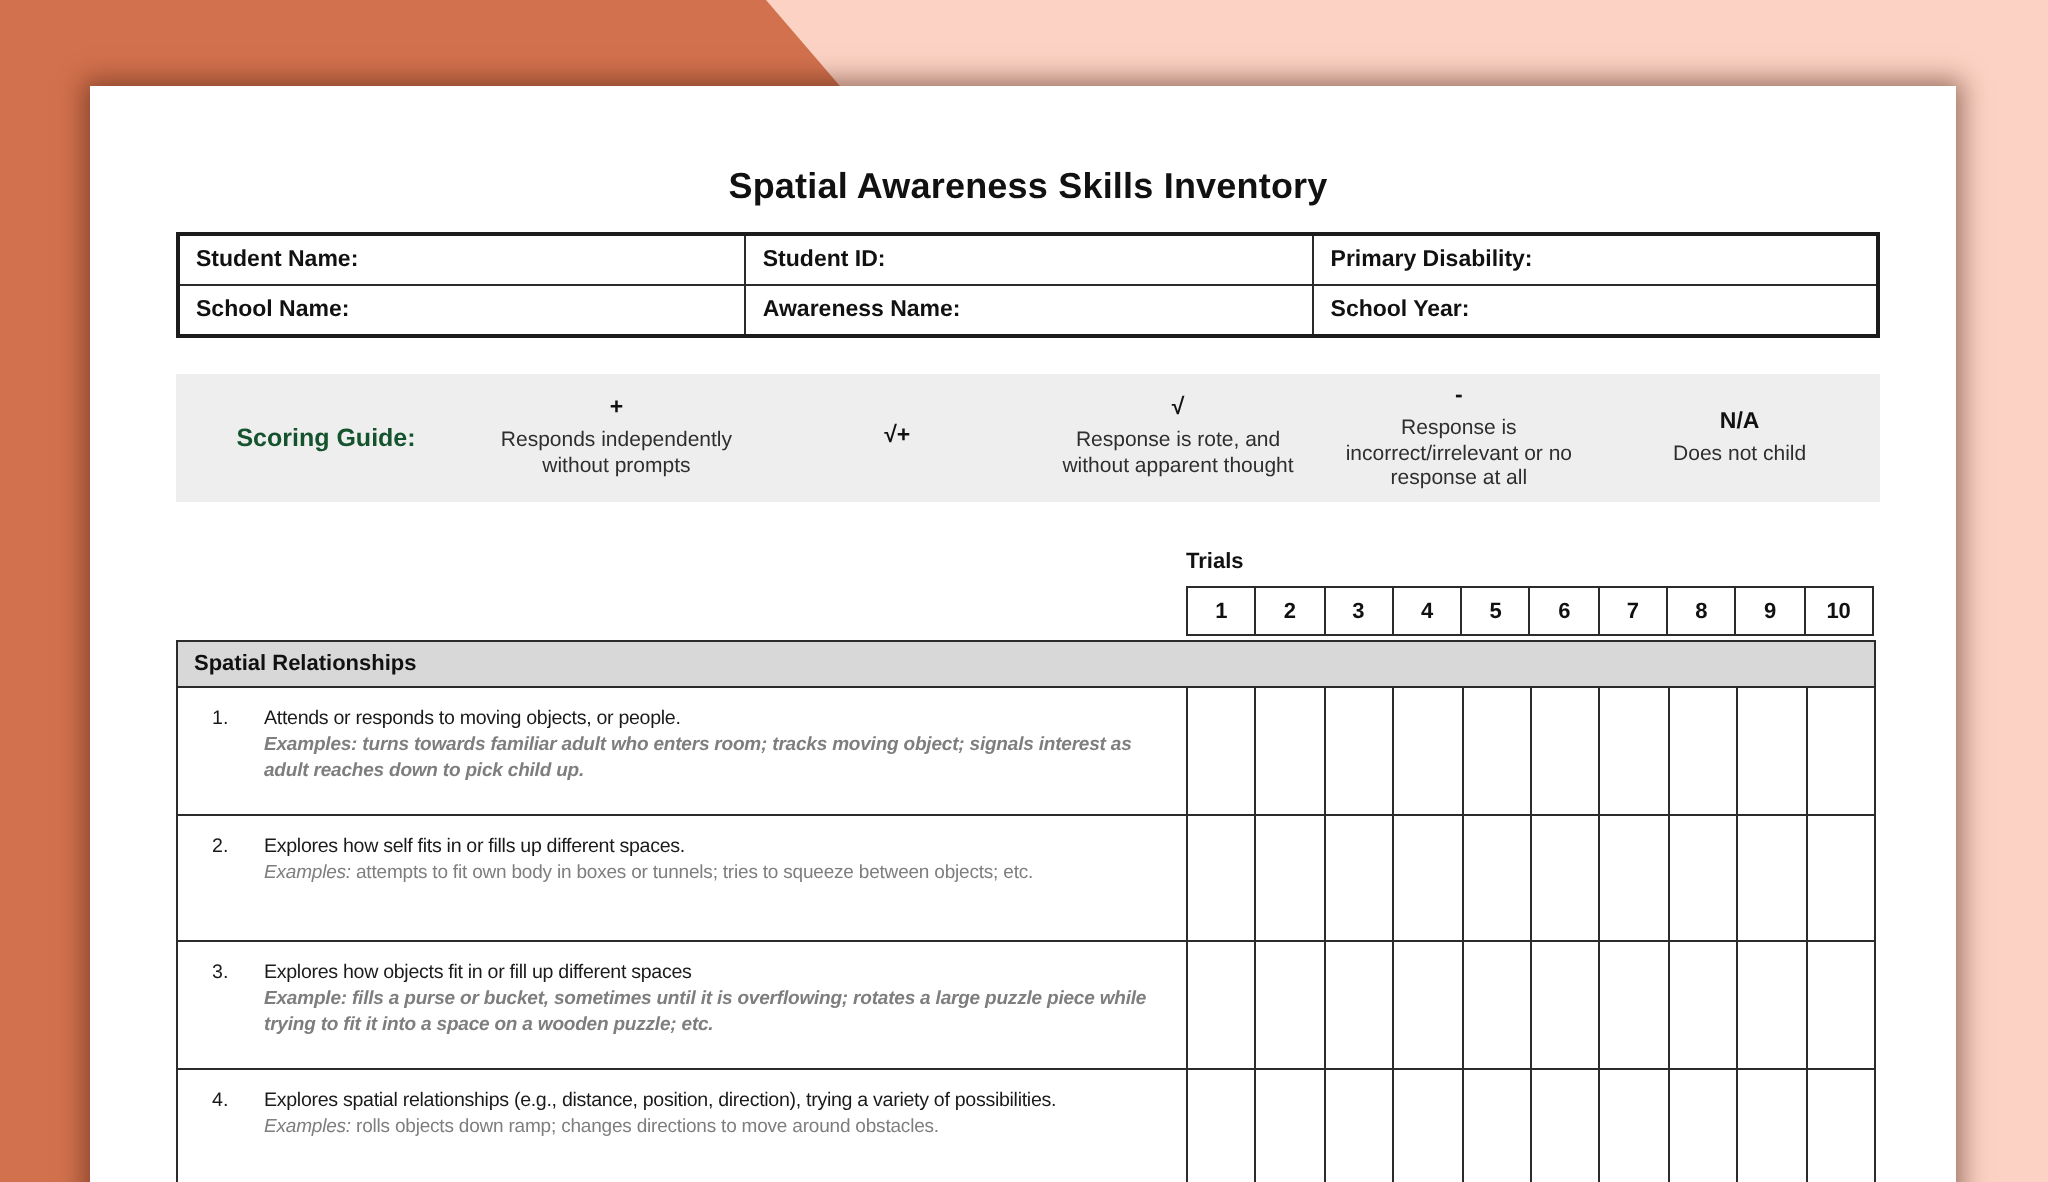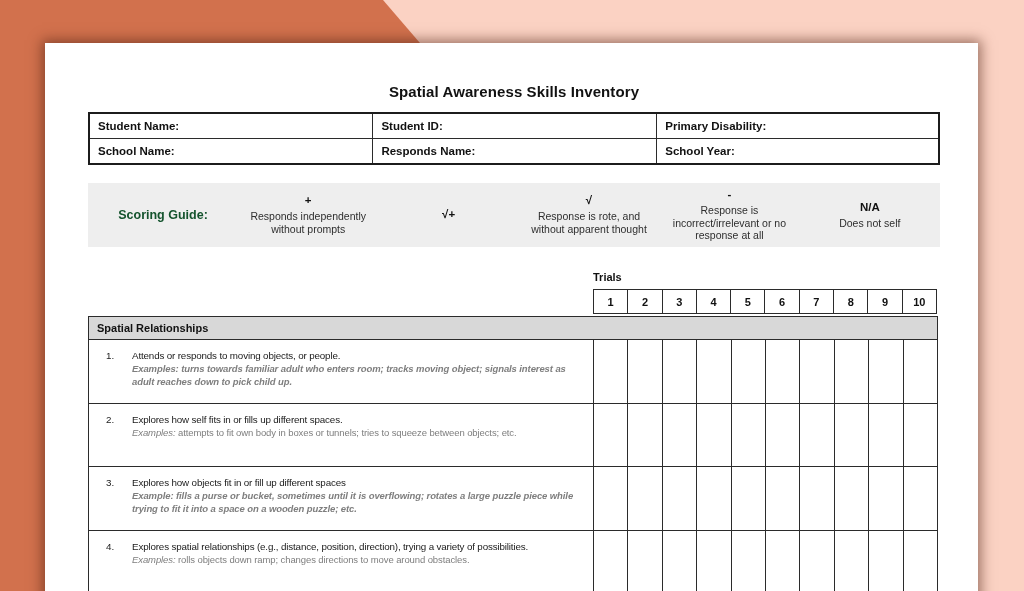--- a/index.html
+++ b/index.html
@@ -12,21 +12,21 @@
     --examples:#7e7e7e;
   }
   html,body{margin:0;padding:0;}
   body{font-family:"Liberation Sans","DejaVu Sans",sans-serif;}
   #screen{position:relative;width:1024px;height:591px;overflow:hidden;background:var(--bg-right);}
   .bg-orange{position:absolute;left:0;top:0;width:1024px;height:591px;background:var(--bg-left);
     clip-path:polygon(0 0,383px 0,891px 591px,0 591px);}
   .page{position:absolute;left:45px;top:43px;width:933px;height:575px;background:var(--page);
     box-shadow:0 0 12px 3px rgba(77,33,18,.55);}
   .content{padding:0 38px 0 43px;}
-  .title{margin:40px 0 12px;text-align:center;font-size:15px;font-weight:bold;color:#111;letter-spacing:.1px;}
+  .title{margin:40px 0 12px;text-align:center;font-size:18px;font-weight:bold;color:#111;letter-spacing:.1px;}
   
   .info-table{width:852px;margin-top:7px;border-collapse:collapse;table-layout:fixed;}
   .info-table td{border:1px solid var(--border);height:24px;font-size:11.5px;font-weight:bold;color:#111;
     padding:0 0 0 8px;vertical-align:middle;}
   .info-table{border:2px solid #1c1c1c;}
   
   .guide{margin-top:18px;width:852px;height:64px;background:var(--guide-bg);display:flex;align-items:stretch;}
   .guide-label{flex:0 0 150px;display:flex;align-items:center;justify-content:center;
     font-size:12.5px;font-weight:bold;color:#14532d;}
   .gopt{flex:1 1 0;display:flex;flex-direction:column;align-items:center;justify-content:center;
@@ -78,21 +78,21 @@
             <col style="width:33.2%">
           </colgroup>
         <tbody>
           <tr data-name="info-row">
             <td data-name="field-student-name">Student Name:</td>
             <td data-name="field-student-id">Student ID:</td>
             <td data-name="field-primary-disability">Primary Disability:</td>
           </tr>
           <tr data-name="info-row">
             <td data-name="field-school-name">School Name:</td>
-            <td data-name="field-observer-name">Responds Name:</td>
+            <td data-name="field-observer-name">Awareness Name:</td>
             <td data-name="field-school-year">School Year:</td>
           </tr>
         </tbody>
       </table>
 
       <div class="guide" data-name="scoring-guide">
         <div class="guide-label" data-name="scoring-guide-label">Scoring Guide:</div>
         <div class="gopt" data-name="scoring-option-plus">
           <div class="gsym" data-name="scoring-symbol">+</div>
           <div class="gdesc" data-name="scoring-description">Responds independently without prompts</div>
@@ -103,21 +103,21 @@
         <div class="gopt" data-name="scoring-option-check">
           <div class="gsym" data-name="scoring-symbol">√</div>
           <div class="gdesc" data-name="scoring-description">Response is rote, and without apparent thought</div>
         </div>
         <div class="gopt" data-name="scoring-option-minus">
           <div class="gsym" data-name="scoring-symbol">-</div>
           <div class="gdesc" data-name="scoring-description">Response is incorrect/irrelevant or no response at all</div>
         </div>
         <div class="gopt" data-name="scoring-option-na">
           <div class="gsym" data-name="scoring-symbol">N/A</div>
-          <div class="gdesc" data-name="scoring-description">Does not self</div>
+          <div class="gdesc" data-name="scoring-description">Does not child</div>
         </div>
       </div>
 
       <div class="trials-label" data-name="trials-label">Trials</div>
       <div class="tnum-row" data-name="trials-number-row">
           <div class="tnum" data-name="trial-column-header">1</div>
           <div class="tnum" data-name="trial-column-header">2</div>
           <div class="tnum" data-name="trial-column-header">3</div>
           <div class="tnum" data-name="trial-column-header">4</div>
           <div class="tnum" data-name="trial-column-header">5</div>

